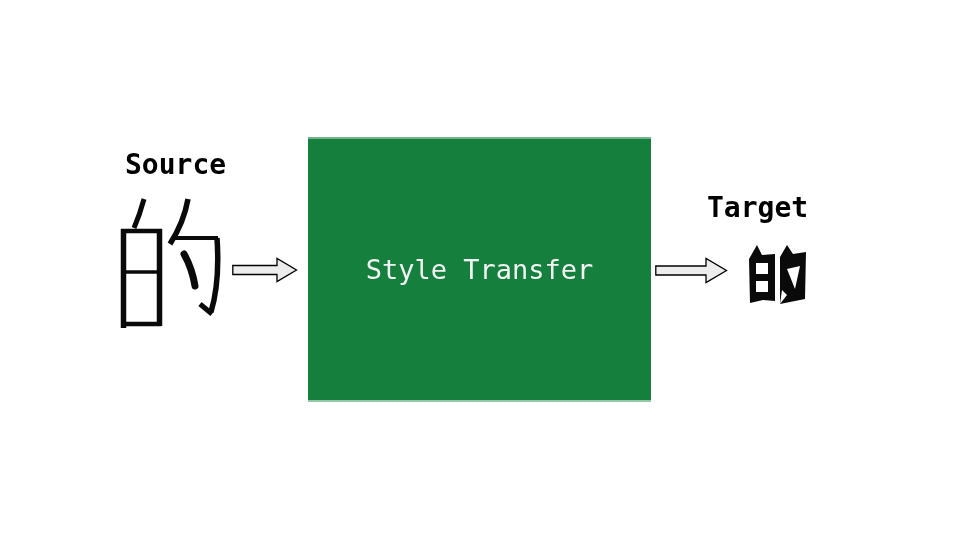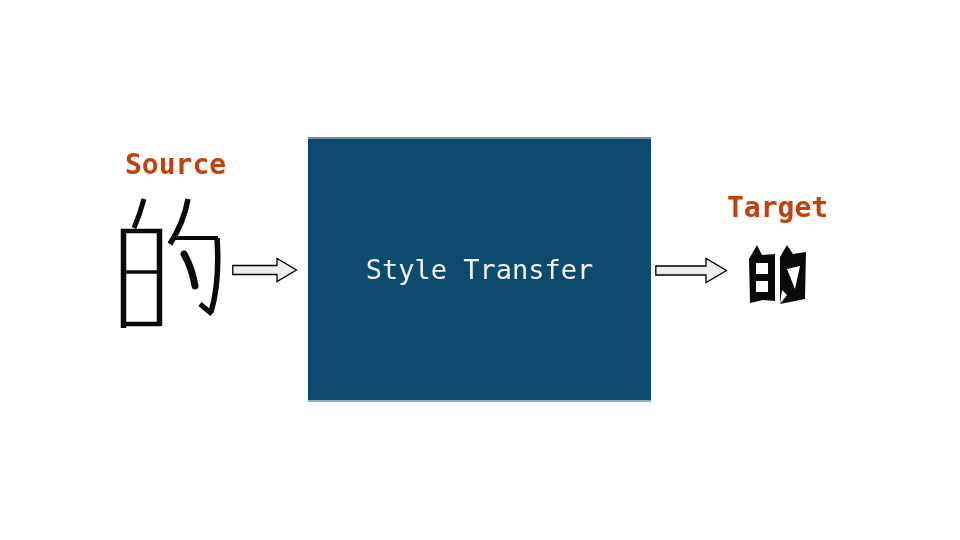--- a/index.html
+++ b/index.html
@@ -10,36 +10,36 @@
     background: #ffffff;
     overflow: hidden;
     font-family: "DejaVu Sans Mono", "Liberation Mono", monospace;
   }
   .label {
     position: absolute;
     font-family: "DejaVu Sans Mono", "Liberation Mono", monospace;
     font-weight: bold;
     font-size: 28px;
     line-height: 30px;
-    color: #c2410c;
+    color: #000000;
     white-space: nowrap;
   }
   .source-label { left: 125px; top: 150px; }
-  .target-label { left: 727px; top: 193px; }
+  .target-label { left: 707px; top: 193px; }
 
   .char-figure { position: absolute; }
   .source-char { left: 116px; top: 197px; width: 110px; height: 134px; }
   .target-char { left: 747px; top: 242px; width: 62px; height: 64px; }
   .char-figure svg { display: block; width: 100%; height: 100%; }
 
   .network-box {
     position: absolute;
     left: 308px; top: 137px;
     width: 343px; height: 265px;
-    background: #0c4a6e;
+    background: #15803d;
     box-shadow: inset 0 2px 0 rgba(255,255,255,0.40), inset 0 -2px 0 rgba(255,255,255,0.55);
     display: flex;
     flex-direction: row;
     align-items: center;
     justify-content: center;
     text-align: center;
   }
   .network-box .box-line {
     color: #f3f3f3;
     font-family: "DejaVu Sans Mono", "Liberation Mono", monospace;

